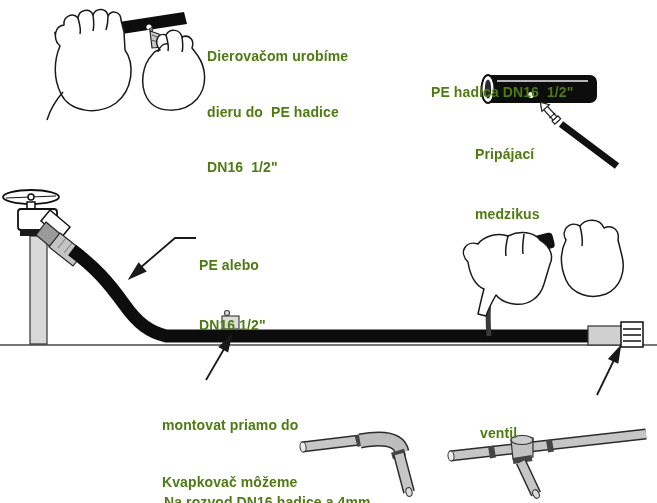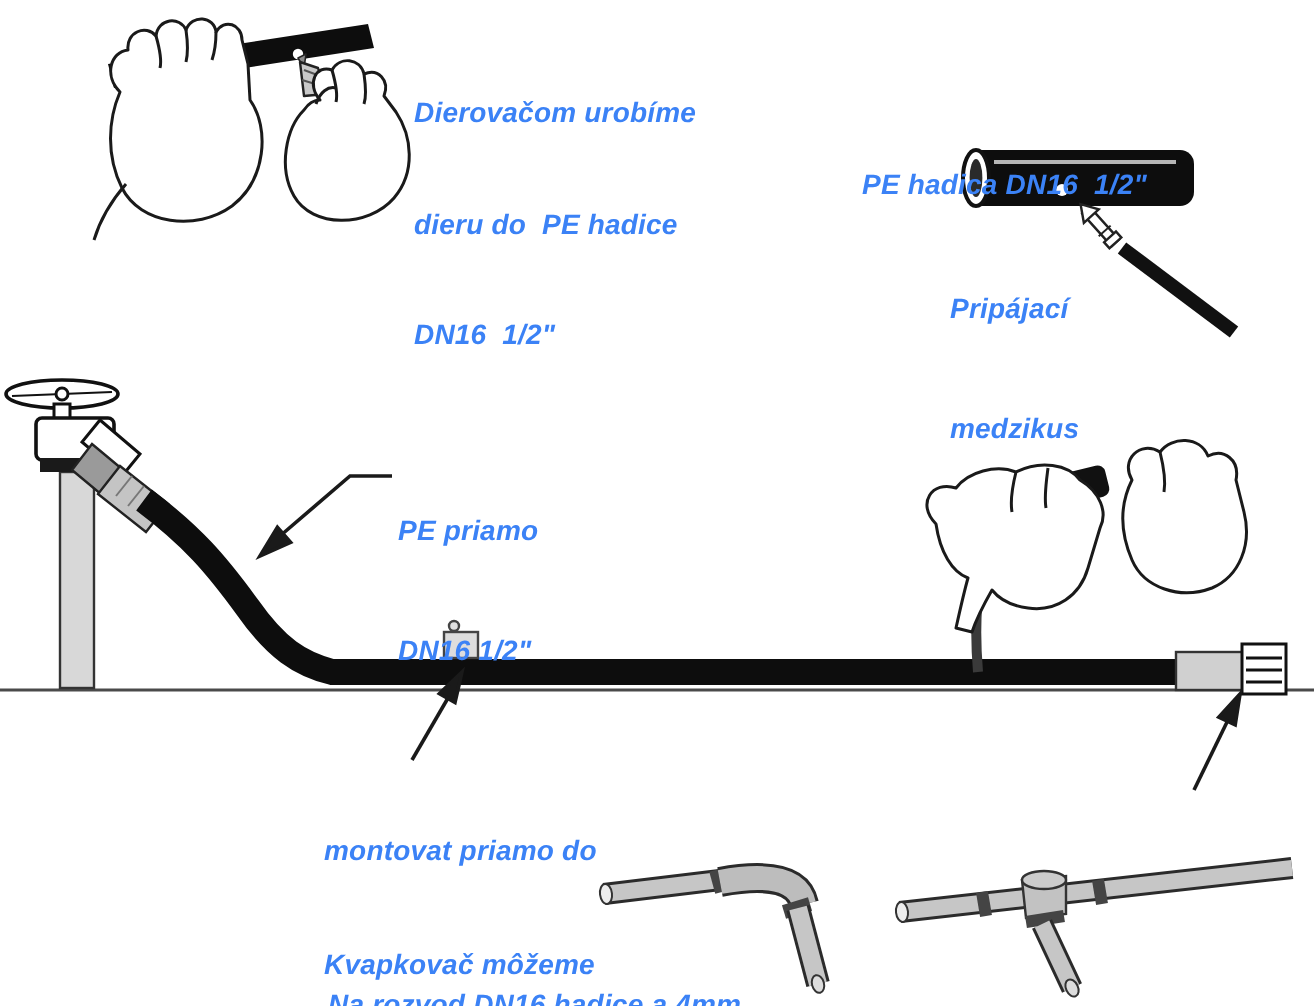--- a/index.html
+++ b/index.html
@@ -2,22 +2,22 @@
 <html><head>
 <meta charset="utf-8">
 <style>
   html,body{margin:0;padding:0;background:#fff;}
   .stage{
     position:relative;width:657px;height:503px;background:#ffffff;
     font-family:"Liberation Sans",sans-serif;overflow:hidden;
   }
   .stage svg{position:absolute;left:0;top:0;}
   .cap{
-    position:absolute;font-weight:bold;font-size:14px;color:#3b82f6;
-    white-space:pre;letter-spacing:0.1px;font-style:italic;
+    position:absolute;font-weight:bold;font-size:14px;color:#4d7c0f;
+    white-space:pre;letter-spacing:0.1px;
   }
 </style>
 </head>
 <body>
 
 <div class="stage">
 
   <svg width="657" height="503" viewBox="0 0 657 503">
 
     <line x1="0" y1="345" x2="657" y2="345" stroke="#4a4a4a" stroke-width="1.5"></line>
@@ -179,31 +179,32 @@
   <div class="cap" style="left:475px;top:104px;line-height:20px">
     <div>Pripájací</div>
     <div>medzikus</div>
   </div>
 
 
   <div class="cap" style="left:457px;top:187px;line-height:18px">
   </div>
 
   <div class="cap" style="left:199px;top:215px;line-height:20px">
-    <div>PE priamo</div>
+    <div>PE alebo</div>
     <div>DN16 1/2"</div>
   </div>
 
   <div class="cap" style="left:162px;top:378px;line-height:19px">
     <div>montovat priamo do</div>
     <div>Kvapkovač môžeme</div>
     
   </div>
 
   <div class="cap" style="left:480px;top:388px;line-height:18px">
+    <div>ventil</div>
   </div>
 
   <div class="cap" style="left:164px;top:456px;line-height:18.5px">
     <div>Na rozvod DN16 hadice a 4mm</div>
     
   </div>
 
 </div>
 
 </body></html>

